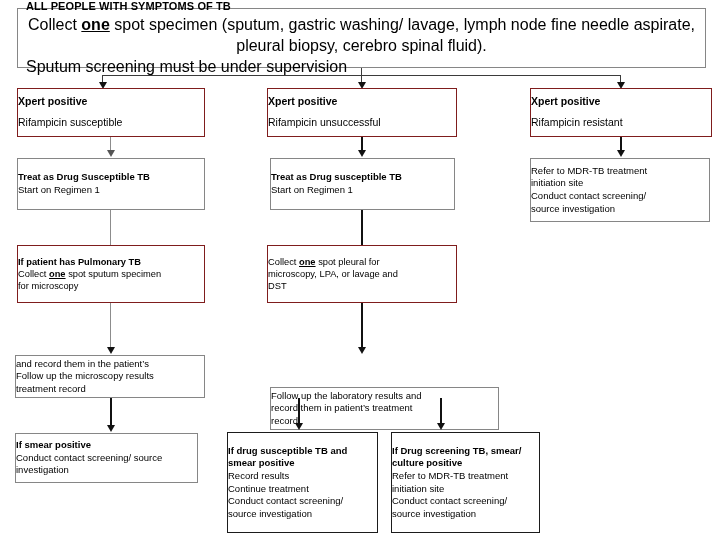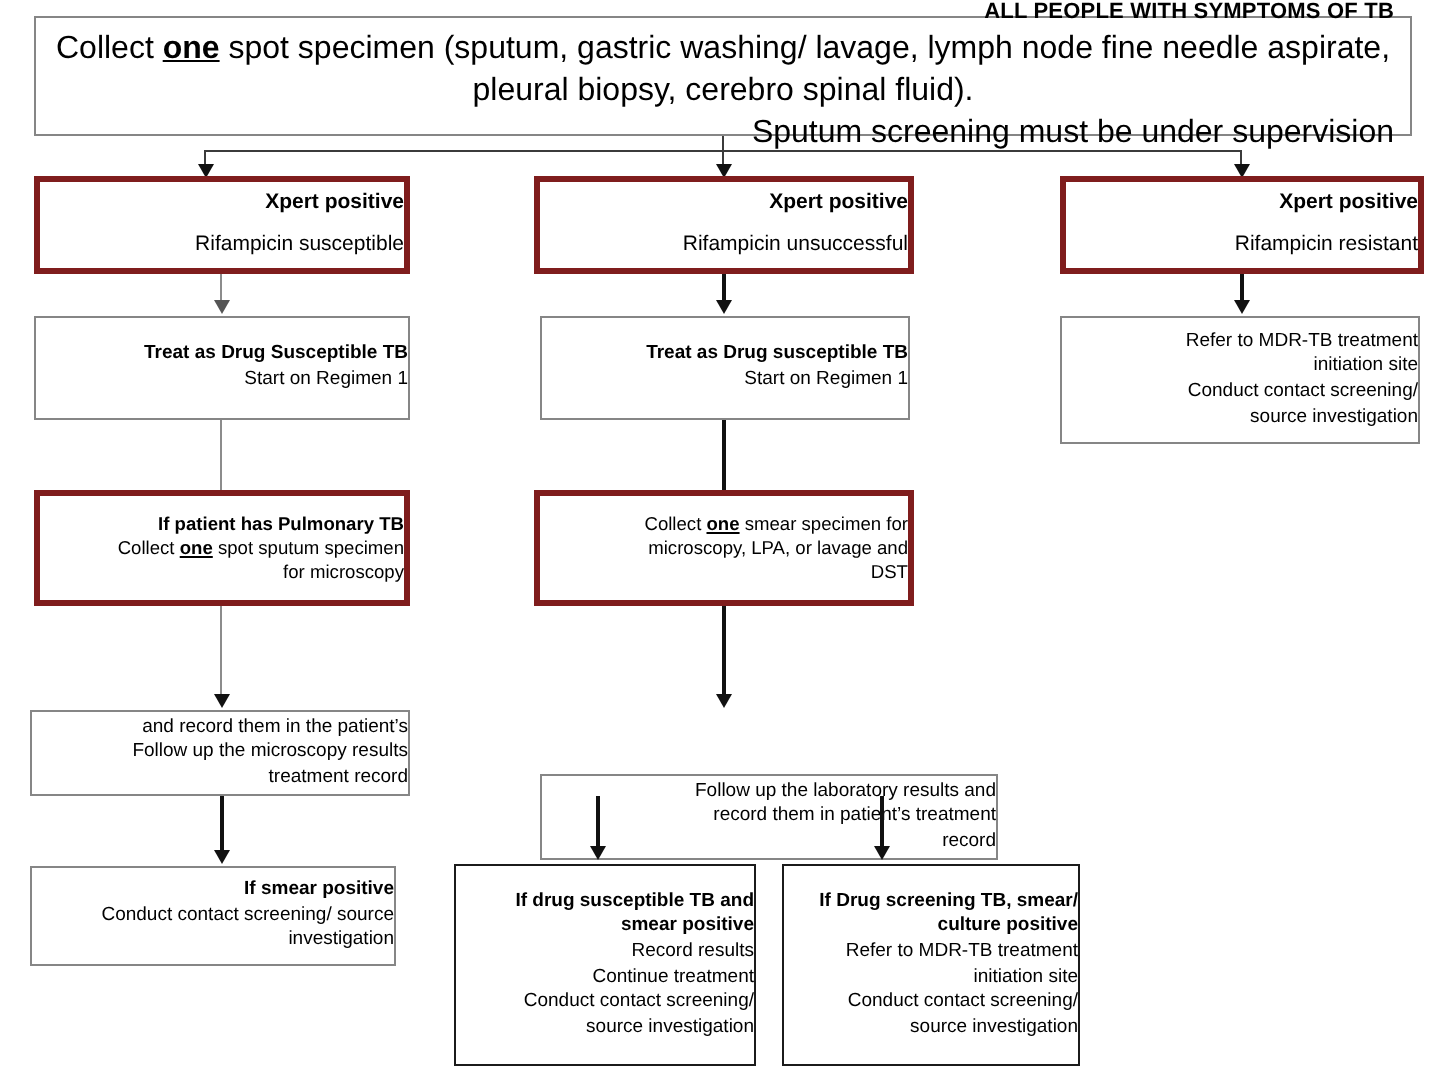--- a/index.html
+++ b/index.html
@@ -11,26 +11,26 @@
     overflow:hidden;
   }
   #canvas{position:relative;width:720px;height:540px;}
 
   .box{
     position:absolute;
     box-sizing:border-box;
     background:#ffffff;
     display:flex;
     flex-direction:column;
-    align-items:flex-end;
+    align-items:flex-start;
     justify-content:center;
     text-align:center;
   }
   .plain{ border:1px solid #868686; }
-  .purple{ border:3px solid #7f1d1d; }
+  .purple{ border:1px solid #7f1d1d; }
 
   .box .line{ display:block; line-height:1.32; }
   .b{ font-weight:bold; }
   .u{ font-weight:bold; text-decoration:underline; }
   .gap{ height:7px; }
 
   
   #header-box{ left:17px; top:8px; width:689px; height:60px; padding:4px 8px; }
   #header-box .title{ font-weight:bold; font-size:11px; letter-spacing:.1px; }
   #header-box .sub{ font-size:16px; }
@@ -127,21 +127,21 @@
   <div class="vline grey" style="left:110px;top:210px;height:35px;"></div>
   <div class="vline thick" style="left:361px;top:210px;height:35px;"></div>
 
   <div class="box purple" style="left:17px;top:245px;width:188px;height:58px;">
     <span class="line b fs9">If patient has Pulmonary TB</span>
     <span class="line fs9"><span>Collect </span><span class="u">one</span><span> spot sputum specimen</span></span>
     <span class="line fs9">for microscopy</span>
   </div>
 
   <div class="box purple" style="left:267px;top:245px;width:190px;height:58px;">
-    <span class="line fs9"><span>Collect </span><span class="u">one</span><span> smear specimen for</span></span>
+    <span class="line fs9"><span>Collect </span><span class="u">one</span><span> spot pleural for</span></span>
     <span class="line fs9">microscopy, LPA, or lavage and</span>
     <span class="line fs9">DST</span>
   </div>
 
   <div class="vline grey" style="left:110px;top:303px;height:45px;"></div>
   <div class="arrow" style="left:107px;top:347px;"></div>
 
   <div class="vline thick" style="left:361px;top:303px;height:45px;"></div>
   <div class="arrow" style="left:358px;top:347px;"></div>
 

